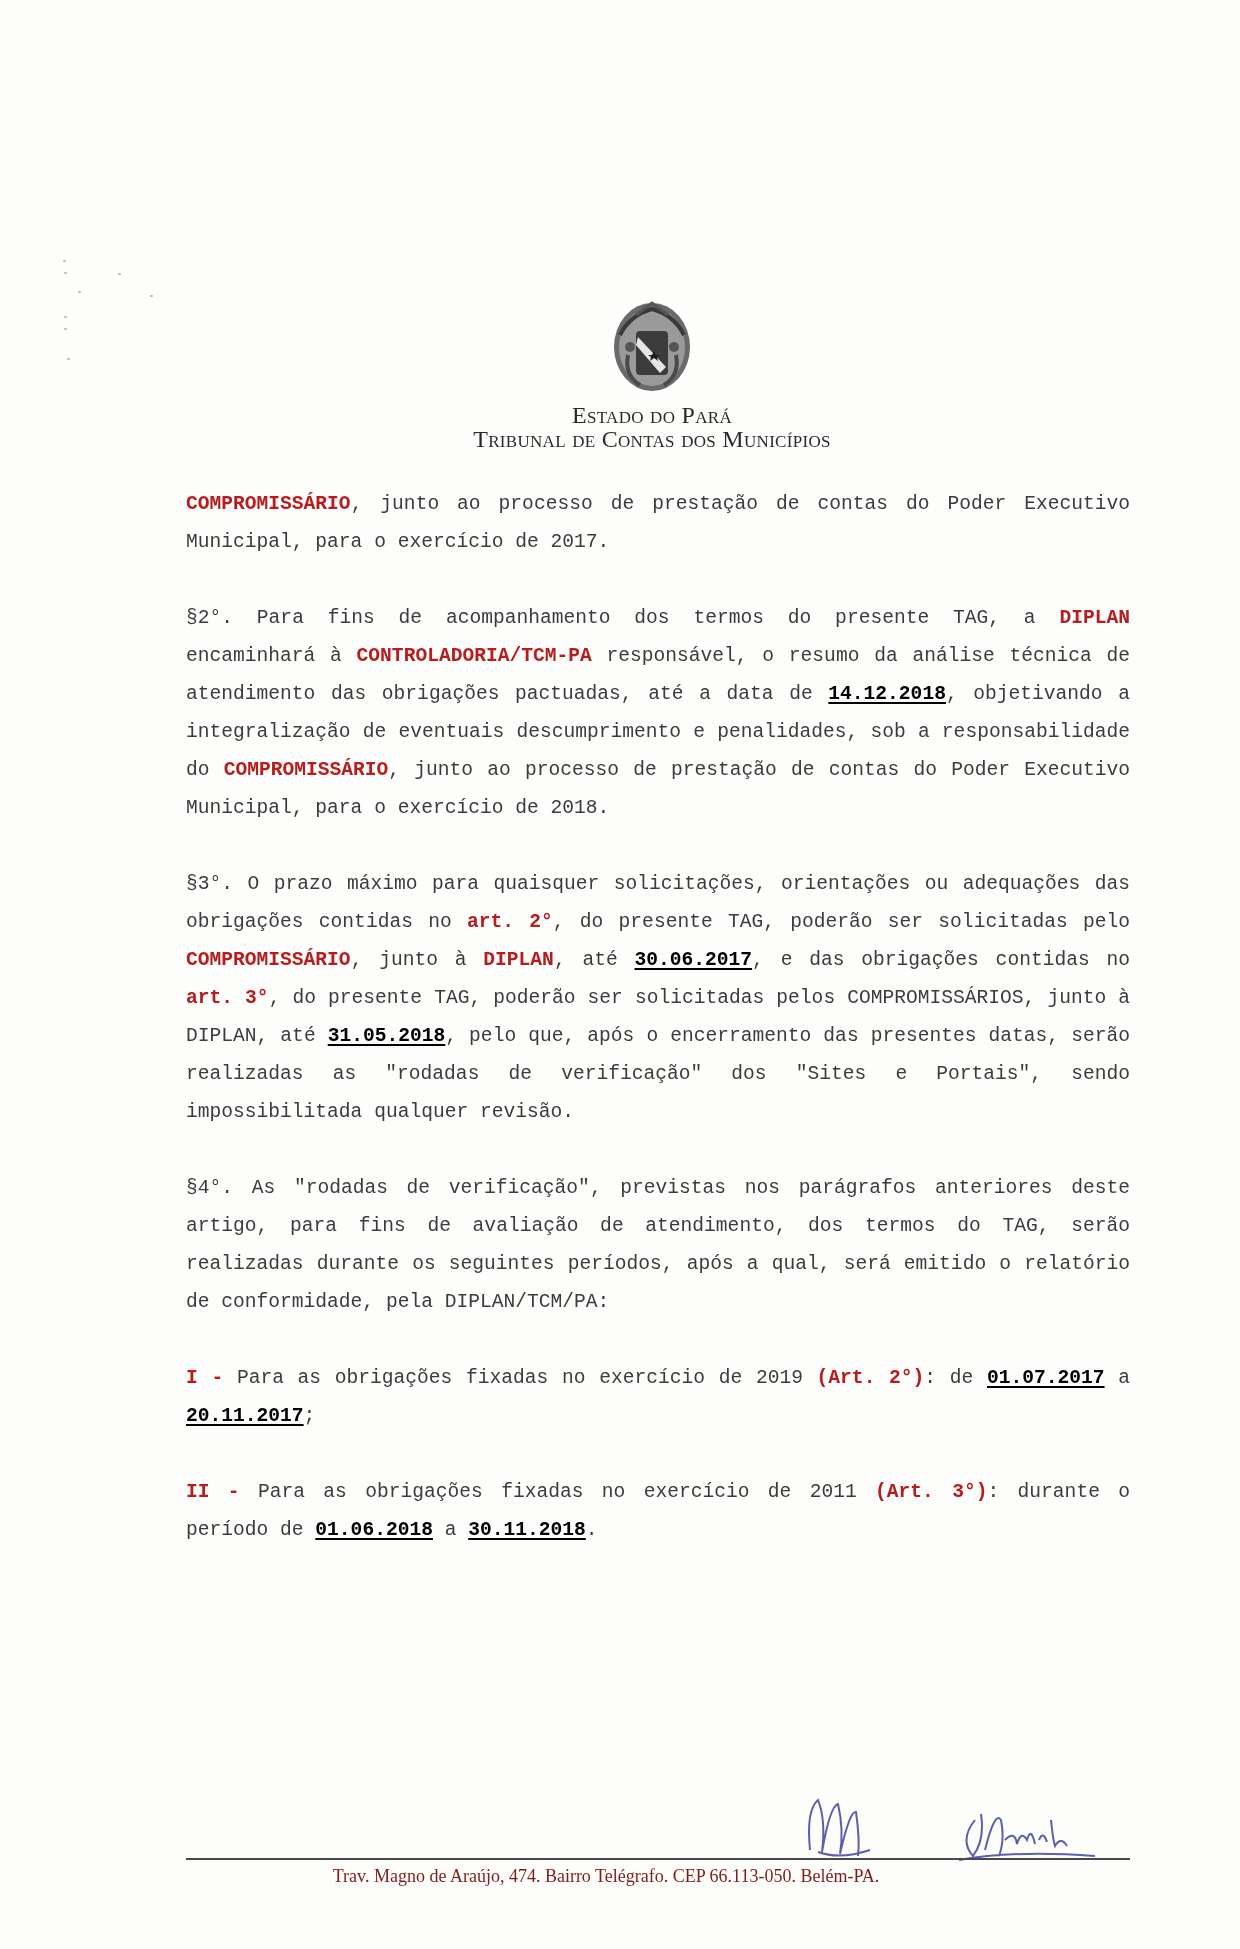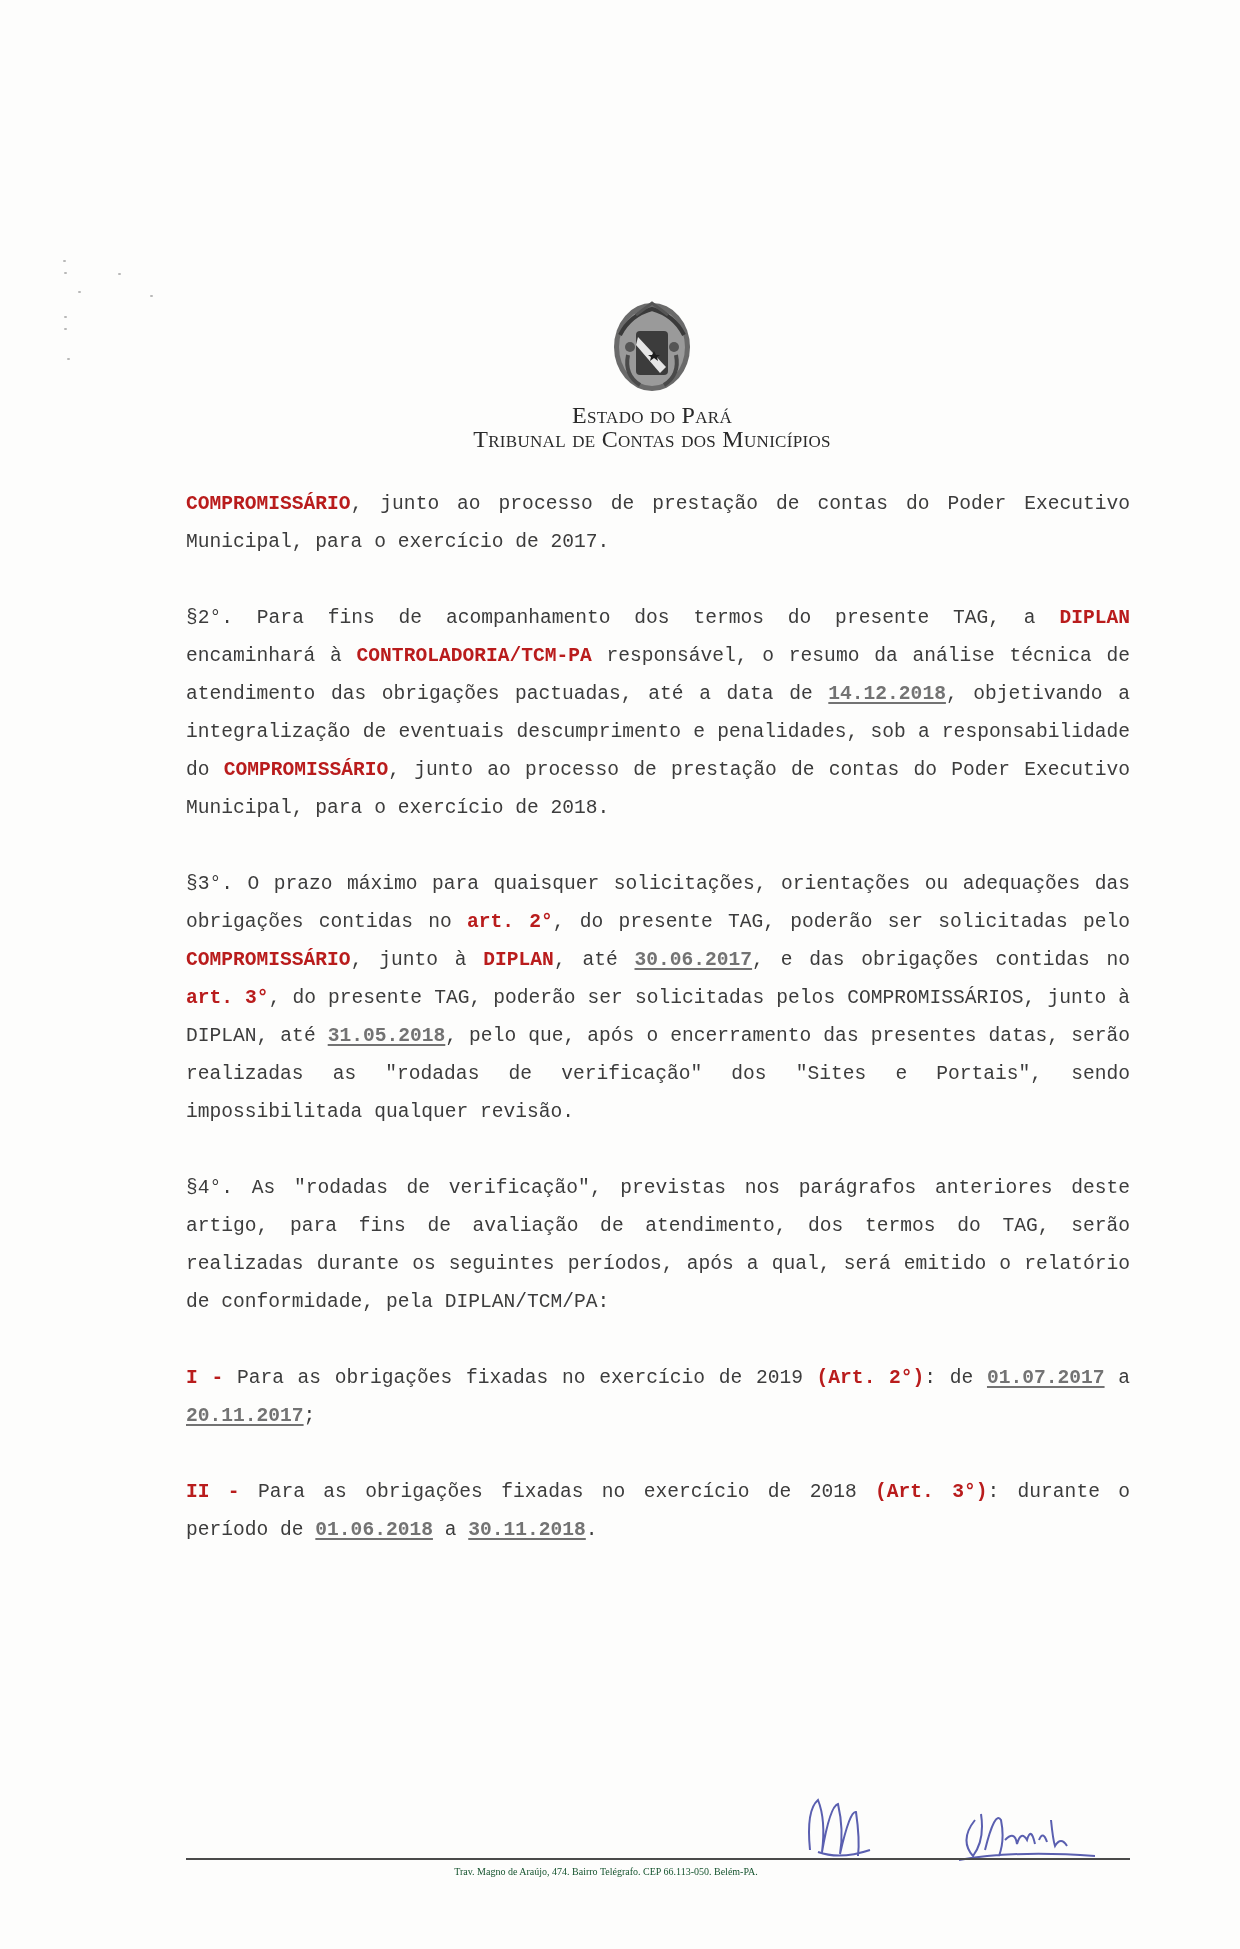--- a/index.html
+++ b/index.html
@@ -15,25 +15,25 @@
     letter-spacing:0.3px; line-height:24px;
   }
   .state { font-size:24px; margin-top:8px; }
   .court { font-size:24px; }
   .body-text {
     position:absolute; left:186px; width:944px; top:485px;
     font-size:19.6px; line-height:38px; text-align:justify; color:#3c3c3c;
   }
   .body-text p { margin:0 0 38px 0; text-align-last:left; }
   b { color:#b91c1c; font-weight:bold; }
-  u.date { text-decoration: underline; text-decoration-thickness:2px; text-underline-offset:3px; font-weight:bold; color:#737373; }
+  u.date { text-decoration: underline; text-decoration-thickness:2px; text-underline-offset:3px; font-weight:bold; color:#000000; }
   .footer-line { position:absolute; left:186px; width:944px; top:1858px; height:2px; background:#4a4a4a; }
   .footer-addr {
     position:absolute; top:1866px; left:0; width:1212px; text-align:center;
-    font-family: "Liberation Serif", "DejaVu Serif", serif; font-size:10px; color:#14532d;
+    font-family: "Liberation Serif", "DejaVu Serif", serif; font-size:18px; color:#7f1d1d;
   }
   .sig { position:absolute; }
 </style>
 </head>
 <body>
 
 <div class="scan-dots">
   <span style="left:63px;top:260px"></span>
   <span style="left:64px;top:272px"></span>
   <span style="left:118px;top:273px"></span>
@@ -65,21 +65,21 @@
   <p><b>COMPROMISSÁRIO</b><span>, junto ao processo de prestação de contas do Poder Executivo Municipal, para o exercício de 2017.</span></p>
 
   <p><span>§2°</span><span>. Para fins de acompanhamento dos termos do presente TAG, a </span><b>DIPLAN</b><span> encaminhará à </span><b>CONTROLADORIA/TCM-PA</b><span> responsável, o resumo da análise técnica de atendimento das obrigações pactuadas, até a data de </span><u class="date">14.12.2018</u><span>, objetivando a integralização de eventuais descumprimento e penalidades, sob a responsabilidade do </span><b>COMPROMISSÁRIO</b><span>, junto ao processo de prestação de contas do Poder Executivo Municipal, para o exercício de 2018.</span></p>
 
   <p><span>§3°</span><span>. O prazo máximo para quaisquer solicitações, orientações ou adequações das obrigações contidas no </span><b>art. 2°</b><span>, do presente TAG, poderão ser solicitadas pelo </span><b>COMPROMISSÁRIO</b><span>, junto à </span><b>DIPLAN</b><span>, até </span><u class="date">30.06.2017</u><span>, e das obrigações contidas no </span><b>art. 3°</b><span>, do presente TAG, poderão ser solicitadas pelos COMPROMISSÁRIOS, junto à DIPLAN, até </span><u class="date">31.05.2018</u><span>, pelo que, após o encerramento das presentes datas, serão realizadas as "rodadas de verificação" dos "Sites e Portais", sendo impossibilitada qualquer revisão.</span></p>
 
   <p><span>§4°</span><span>. As "rodadas de verificação", previstas nos parágrafos anteriores deste artigo, para fins de avaliação de atendimento, dos termos do TAG, serão realizadas durante os seguintes períodos, após a qual, será emitido o relatório de conformidade, pela DIPLAN/TCM/PA:</span></p>
 
   <p><b>I -</b><span> Para as obrigações fixadas no exercício de 2019 </span><b>(Art. 2°)</b><span>: de </span><u class="date">01.07.2017</u><span> a </span><u class="date">20.11.2017</u><span>;</span></p>
 
-  <p><b>II -</b><span> Para as obrigações fixadas no exercício de 2018 </span><b>(Art. 3°)</b><span>: durante o período de </span><u class="date">01.06.2018</u><span> a </span><u class="date">30.11.2018</u><span>.</span></p>
+  <p><b>II -</b><span> Para as obrigações fixadas no exercício de 2011 </span><b>(Art. 3°)</b><span>: durante o período de </span><u class="date">01.06.2018</u><span> a </span><u class="date">30.11.2018</u><span>.</span></p>
 </div>
 
 <svg class="sig" style="left:800px;top:1790px" width="90" height="80" viewBox="0 0 90 80">
   <path d="M10 60 Q6 20 18 10 Q26 30 22 62 Q30 16 38 14 Q44 40 40 64 Q50 20 56 22 Q60 50 58 66 M18 62 Q40 70 70 60" fill="none" stroke="#5a5fb0" stroke-width="2"></path>
 </svg>
 <svg class="sig" style="left:955px;top:1800px" width="150" height="75" viewBox="0 0 150 75">
   <path d="M20 20 Q4 40 18 56 Q30 40 26 14 M30 50 Q40 10 46 20 Q50 40 44 56 M50 40 Q60 30 62 44 Q66 30 72 40 Q76 26 80 44 M84 40 Q88 30 92 42 M96 20 Q98 40 100 46 Q106 36 112 46 M4 60 Q60 50 140 56" fill="none" stroke="#5a5fb0" stroke-width="2"></path>
 </svg>
 
 <div class="footer-line"></div>

